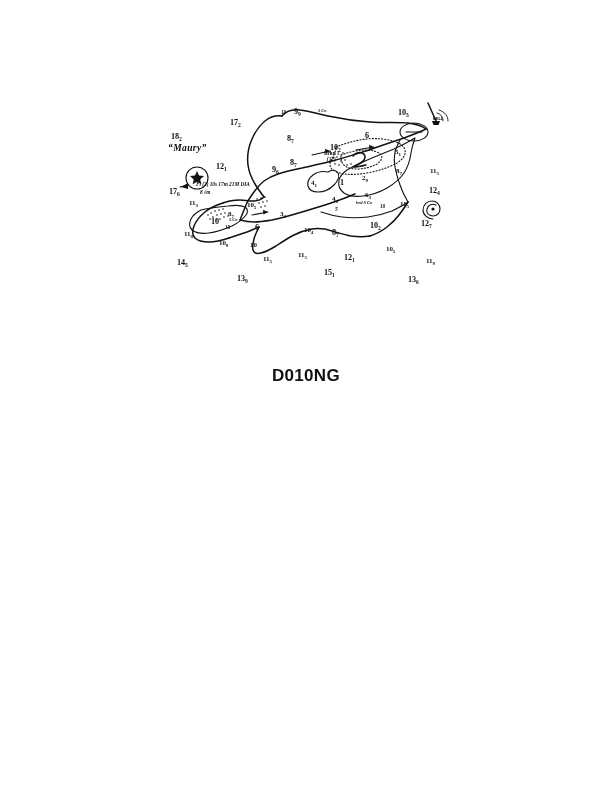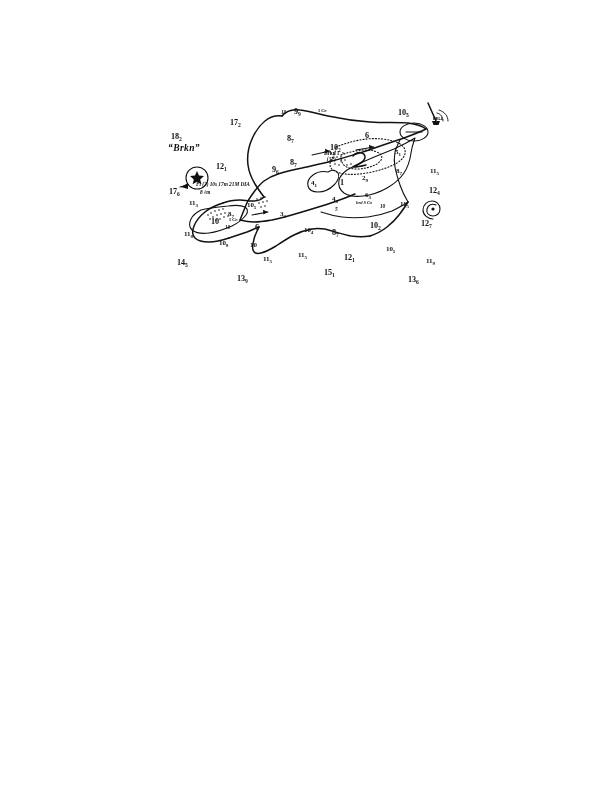--- a/index.html
+++ b/index.html
@@ -390,21 +390,21 @@
           C 277,121 280,118 280,114
           C 280,109 276,106 272,106
           C 267,106 263,110 263,115
           C 263,120 268,124 273,124
         "></path>
         <circle class="blk" cx="273" cy="114" r="1.6"></circle>
       </g>
 
     </svg>
 
-    <div id="label-maury" style="left:8px; top:48px;">“Brkn”</div>
+    <div id="label-maury" style="left:8px; top:48px;">“Maury”</div>
 
     <div class="lightchar" style="left:36px; top:86px;">Fl (2) 10s 17m 21M  DIA</div>
     <div class="lightchar" style="left:40px; top:94px;">8 ℓm</div>
 
     <div id="label-bell" style="left:273px; top:21px;">BELL</div>
 
     <div class="ann tiny" style="left:164px; top:56px;">Brkn 1</div>
     <div class="ann tiny" style="left:167px; top:62px;">(12)</div>
 
     <div class="ann big" style="left:11px;  top:38px;">18<sub>2</sub></div>
@@ -458,14 +458,15 @@
     <div class="ann big" style="left:127px; top:40px;">8<sub>7</sub></div>
     <div class="ann tiny italic" style="left:121px; top:15px;">10</div>
     <div class="ann big" style="left:134px; top:13px;">9<sub>9</sub></div>
     <div class="ann micro italic" style="left:158px; top:14px;">5 Co</div>
     <div class="ann big" style="left:205px; top:37px;">6</div>
     <div class="ann big" style="left:170px; top:49px;">10<sub>2</sub></div>
     <div class="ann big" style="left:238px; top:14px;">10<sub>5</sub></div>
 
   </div>
 
+  <div id="caption">D010NG</div>
 
 </div>
 
 </body></html>

